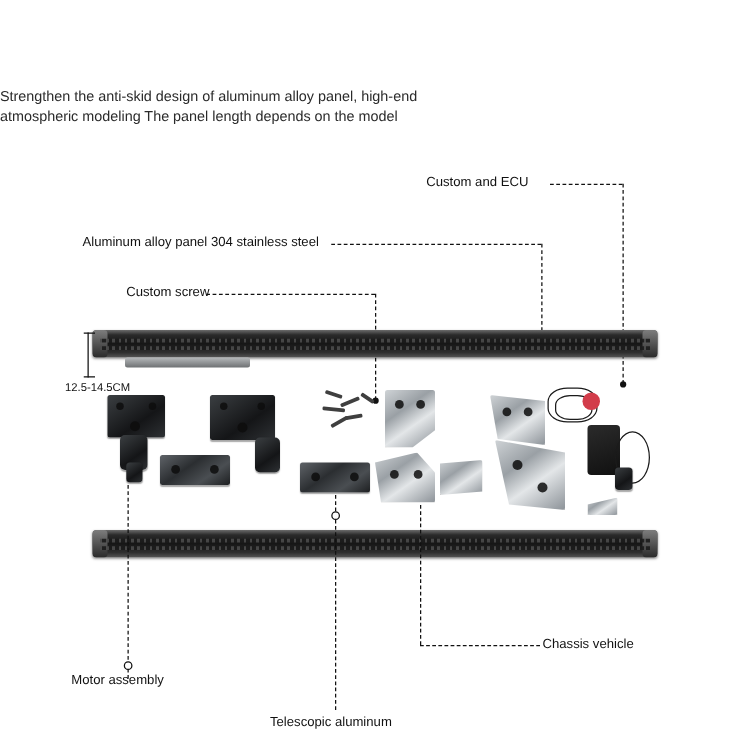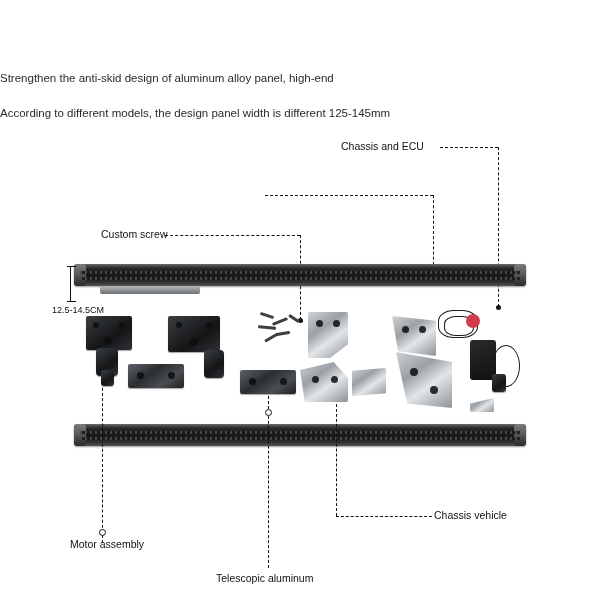--- a/index.html
+++ b/index.html
@@ -178,27 +178,28 @@
     background: #d23c4a;
     border-radius: 50%;
   }
 </style>
 </head>
 <body>
 
 <div id="poster">
 
   <div class="subline l1">Strengthen the anti-skid design of aluminum alloy panel, high-end</div>
-  <div class="subline l3">According to different models, the design panel width is different 125-145mm</div>
-
-  <div class="label" style="top:140px; left:341px;">Chassis and ECU</div>
+  <div class="subline l2">atmospheric modeling The panel length depends on the model</div>
+
+  <div class="label" style="top:140px; left:341px;">Custom and ECU</div>
   <div class="dashline" style="top:147px; left:440px; width:58px;"></div>
   <div class="dashline v" style="top:147px; left:498px; height:160px;"></div>
   <div class="dot" style="top:305px; left:496px;"></div>
 
+  <div class="label" style="top:188px; left:66px;">Aluminum alloy panel  304 stainless steel</div>
   <div class="dashline" style="top:195px; left:265px; width:168px;"></div>
   <div class="dashline v" style="top:195px; left:433px; height:75px;"></div>
   <div class="dot" style="top:268px; left:431px;"></div>
 
   <div class="label" style="top:228px; left:101px;">Custom screw</div>
   <div class="dashline" style="top:235px; left:165px; width:135px;"></div>
   <div class="dashline v" style="top:235px; left:300px; height:85px;"></div>
   <div class="dot" style="top:318px; left:298px;"></div>
 
   <div class="board" style="top:264px; left:74px; width:452px; height:22px;">
@@ -273,21 +274,21 @@
 
   <div class="board" style="top:424px; left:74px; width:452px; height:22px;">
     <div class="cap" style="left:0;"></div>
     <div class="cap" style="right:0;"></div>
     <div class="stripe" style="top:7px;"></div>
     <div class="stripe" style="top:13px;"></div>
   </div>
 
   <div class="dashline v" style="top:388px; left:102px; height:155px;"></div>
   <div class="dot hollow" style="top:529px; left:99px;"></div>
-  <div class="label" style="top:538px; left:70px;">Motor assembly</div>
+  <div class="label" style="top:538px; left:57px;">Motor assembly</div>
 
   <div class="dashline v" style="top:396px; left:268px; height:172px;"></div>
   <div class="dot hollow" style="top:409px; left:265px;"></div>
   <div class="label" style="top:572px; left:216px;">Telescopic aluminum</div>
 
   <div class="dashline v" style="top:404px; left:336px; height:112px;"></div>
   <div class="dashline" style="top:516px; left:336px; width:96px;"></div>
   <div class="label" style="top:509px; left:434px;">Chassis vehicle</div>
 
 </div>

